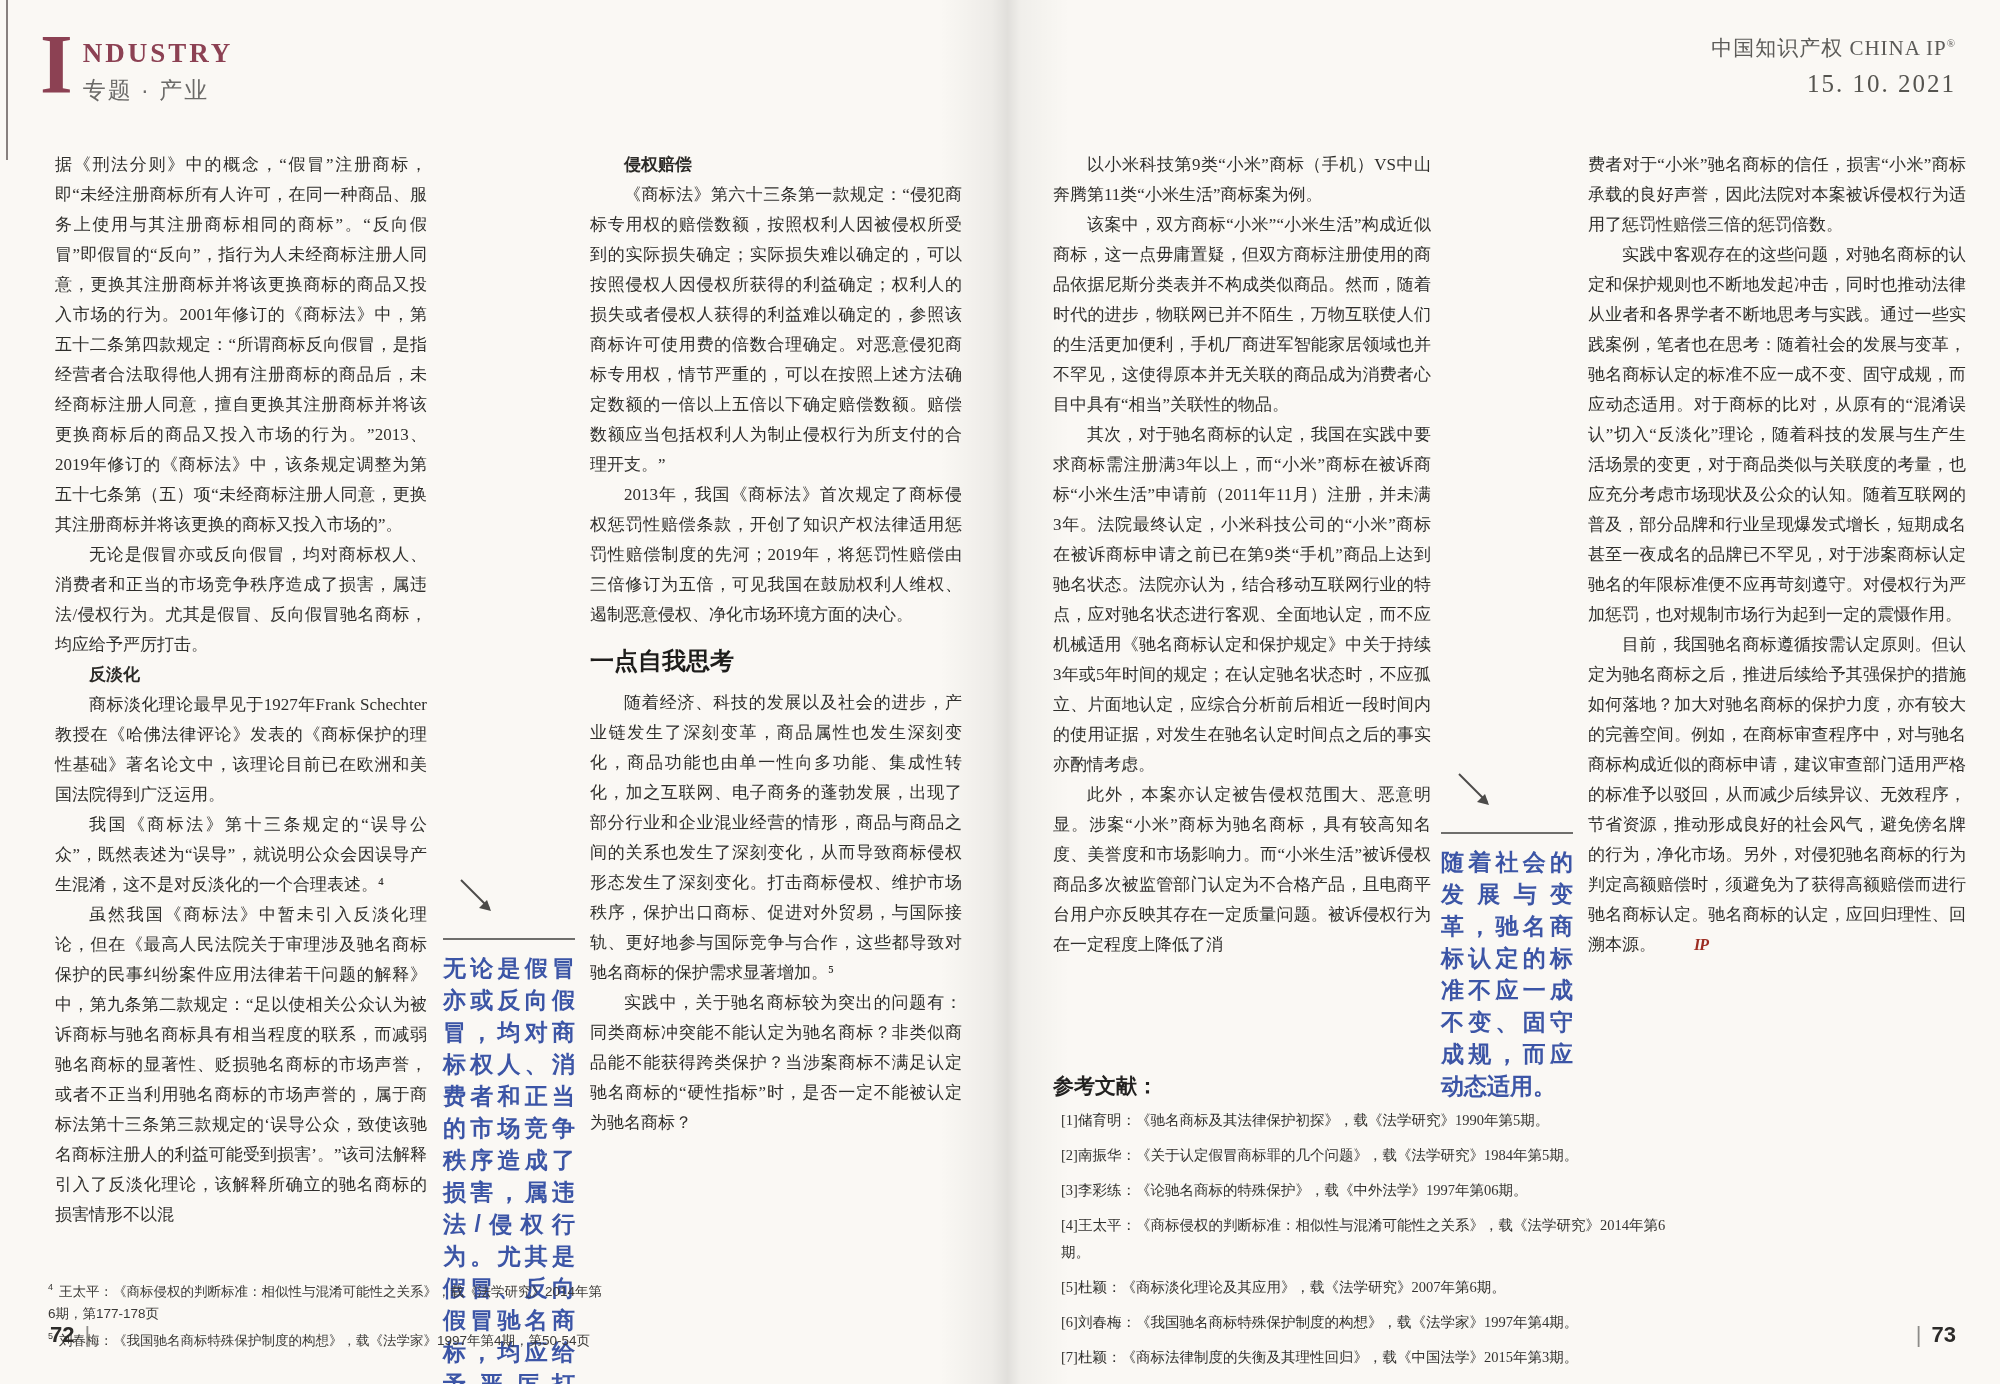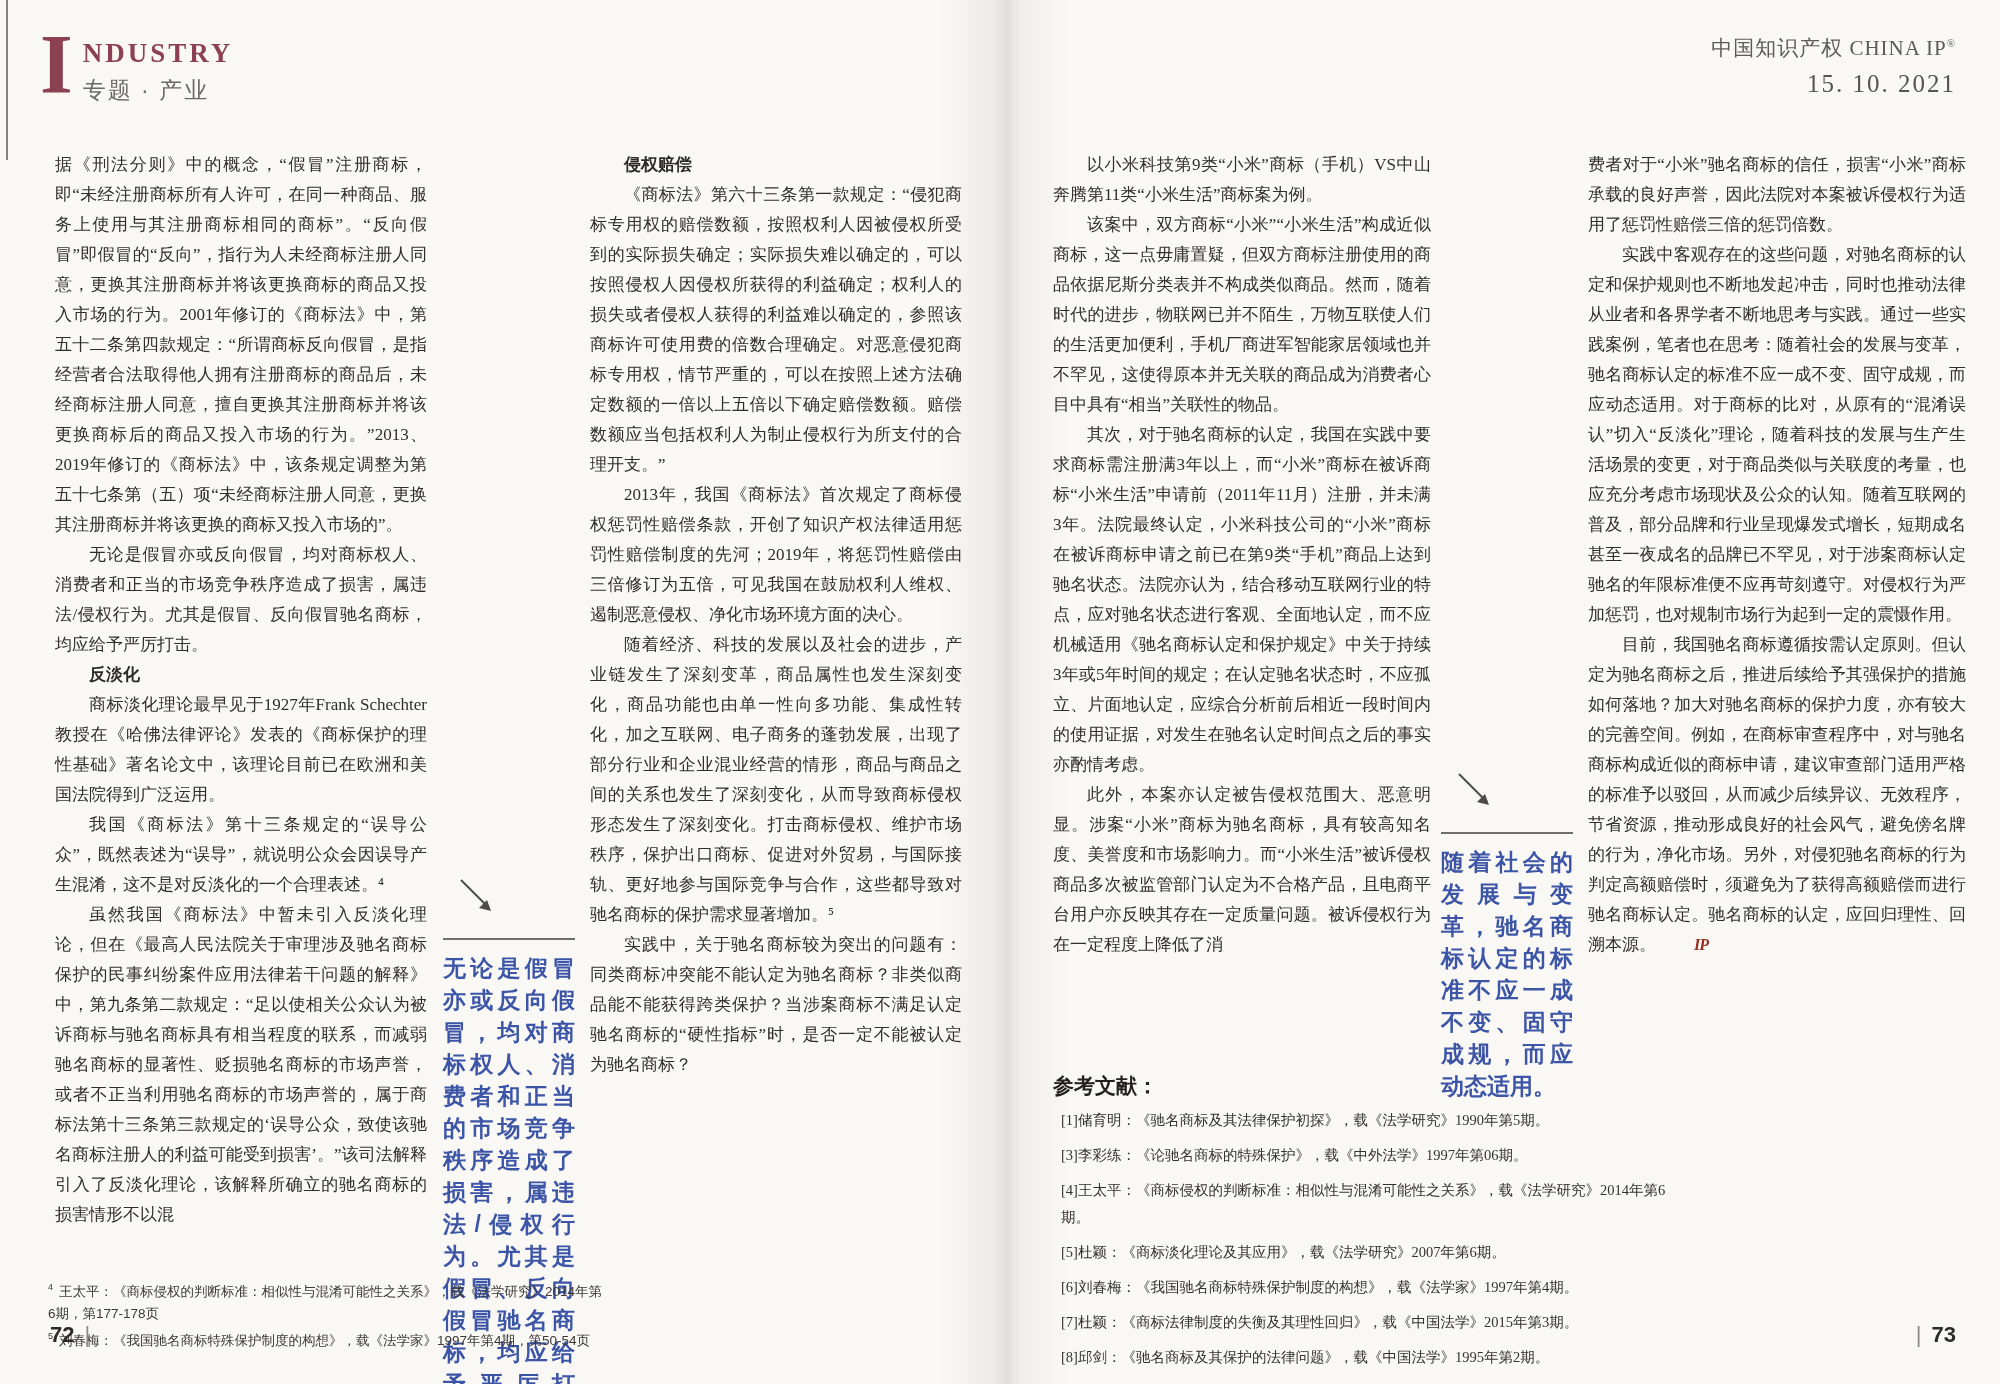--- a/index.html
+++ b/index.html
@@ -120,20 +120,21 @@
     <p class="inline-h">反淡化</p>
     <p class="indent">商标淡化理论最早见于1927年Frank Schechter教授在《哈佛法律评论》发表的《商标保护的理性基础》著名论文中，该理论目前已在欧洲和美国法院得到广泛运用。</p>
     <p class="indent">我国《商标法》第十三条规定的“误导公众”，既然表述为“误导”，就说明公众会因误导产生混淆，这不是对反淡化的一个合理表述。⁴</p>
     <p class="indent">虽然我国《商标法》中暂未引入反淡化理论，但在《最高人民法院关于审理涉及驰名商标保护的民事纠纷案件应用法律若干问题的解释》中，第九条第二款规定：“足以使相关公众认为被诉商标与驰名商标具有相当程度的联系，而减弱驰名商标的显著性、贬损驰名商标的市场声誉，或者不正当利用驰名商标的市场声誉的，属于商标法第十三条第三款规定的‘误导公众，致使该驰名商标注册人的利益可能受到损害’。”该司法解释引入了反淡化理论，该解释所确立的驰名商标的损害情形不以混</p>
   </div>
 
   <div class="col" id="col2">
     <p class="inline-h">侵权赔偿</p>
     <p class="indent">《商标法》第六十三条第一款规定：“侵犯商标专用权的赔偿数额，按照权利人因被侵权所受到的实际损失确定；实际损失难以确定的，可以按照侵权人因侵权所获得的利益确定；权利人的损失或者侵权人获得的利益难以确定的，参照该商标许可使用费的倍数合理确定。对恶意侵犯商标专用权，情节严重的，可以在按照上述方法确定数额的一倍以上五倍以下确定赔偿数额。赔偿数额应当包括权利人为制止侵权行为所支付的合理开支。”</p>
     <p class="indent">2013年，我国《商标法》首次规定了商标侵权惩罚性赔偿条款，开创了知识产权法律适用惩罚性赔偿制度的先河；2019年，将惩罚性赔偿由三倍修订为五倍，可见我国在鼓励权利人维权、遏制恶意侵权、净化市场环境方面的决心。</p>
+    <p class="sect-h">一点自我思考</p>
     <p class="indent">随着经济、科技的发展以及社会的进步，产业链发生了深刻变革，商品属性也发生深刻变化，商品功能也由单一性向多功能、集成性转化，加之互联网、电子商务的蓬勃发展，出现了部分行业和企业混业经营的情形，商品与商品之间的关系也发生了深刻变化，从而导致商标侵权形态发生了深刻变化。打击商标侵权、维护市场秩序，保护出口商标、促进对外贸易，与国际接轨、更好地参与国际竞争与合作，这些都导致对驰名商标的保护需求显著增加。⁵</p>
     <p class="indent">实践中，关于驰名商标较为突出的问题有：同类商标冲突能不能认定为驰名商标？非类似商品能不能获得跨类保护？当涉案商标不满足认定驰名商标的“硬性指标”时，是否一定不能被认定为驰名商标？</p>
   </div>
 
   <div class="pull-quote" id="pq1">
     <svg class="pq-arrow" width="60" height="56" viewBox="0 0 60 56">
       <line x1="18" y1="2" x2="46" y2="30" stroke="#4c4b49" stroke-width="2"></line>
       <path d="M48 33 L36 30 L44 22 Z" fill="#4c4b49"></path>
     </svg>
     <div class="pq-rule"></div>
@@ -158,20 +159,21 @@
       <line x1="18" y1="2" x2="46" y2="30" stroke="#4c4b49" stroke-width="2"></line>
       <path d="M48 33 L36 30 L44 22 Z" fill="#4c4b49"></path>
     </svg>
     <div class="pq-rule"></div>
     <div class="pq-text">随着社会的发展与变革，驰名商标认定的标准不应一成不变、固守成规，而应动态适用。</div>
   </div>
 
   <div class="refs">
     <div class="refs-title">参考文献：</div>
     <p>[1]储育明：《驰名商标及其法律保护初探》，载《法学研究》1990年第5期。</p>
+    <p>[2]南振华：《关于认定假冒商标罪的几个问题》，载《法学研究》1984年第5期。</p>
     <p>[3]李彩练：《论驰名商标的特殊保护》，载《中外法学》1997年第06期。</p>
     <p>[4]王太平：《商标侵权的判断标准：相似性与混淆可能性之关系》，载《法学研究》2014年第6期。</p>
     <p>[5]杜颖：《商标淡化理论及其应用》，载《法学研究》2007年第6期。</p>
     <p>[6]刘春梅：《我国驰名商标特殊保护制度的构想》，载《法学家》1997年第4期。</p>
     <p>[7]杜颖：《商标法律制度的失衡及其理性回归》，载《中国法学》2015年第3期。</p>
     <p>[8]邱剑：《驰名商标及其保护的法律问题》，载《中国法学》1995年第2期。</p>
     <p>[9]刘茂林：《驰名商标的保护》，载《法律科学》1994年第3期。</p>
     <p>[10]张今：《对驰名商标特殊保护的若干思考》，载《政法论坛》2000年第2期。</p>
   </div>
 

